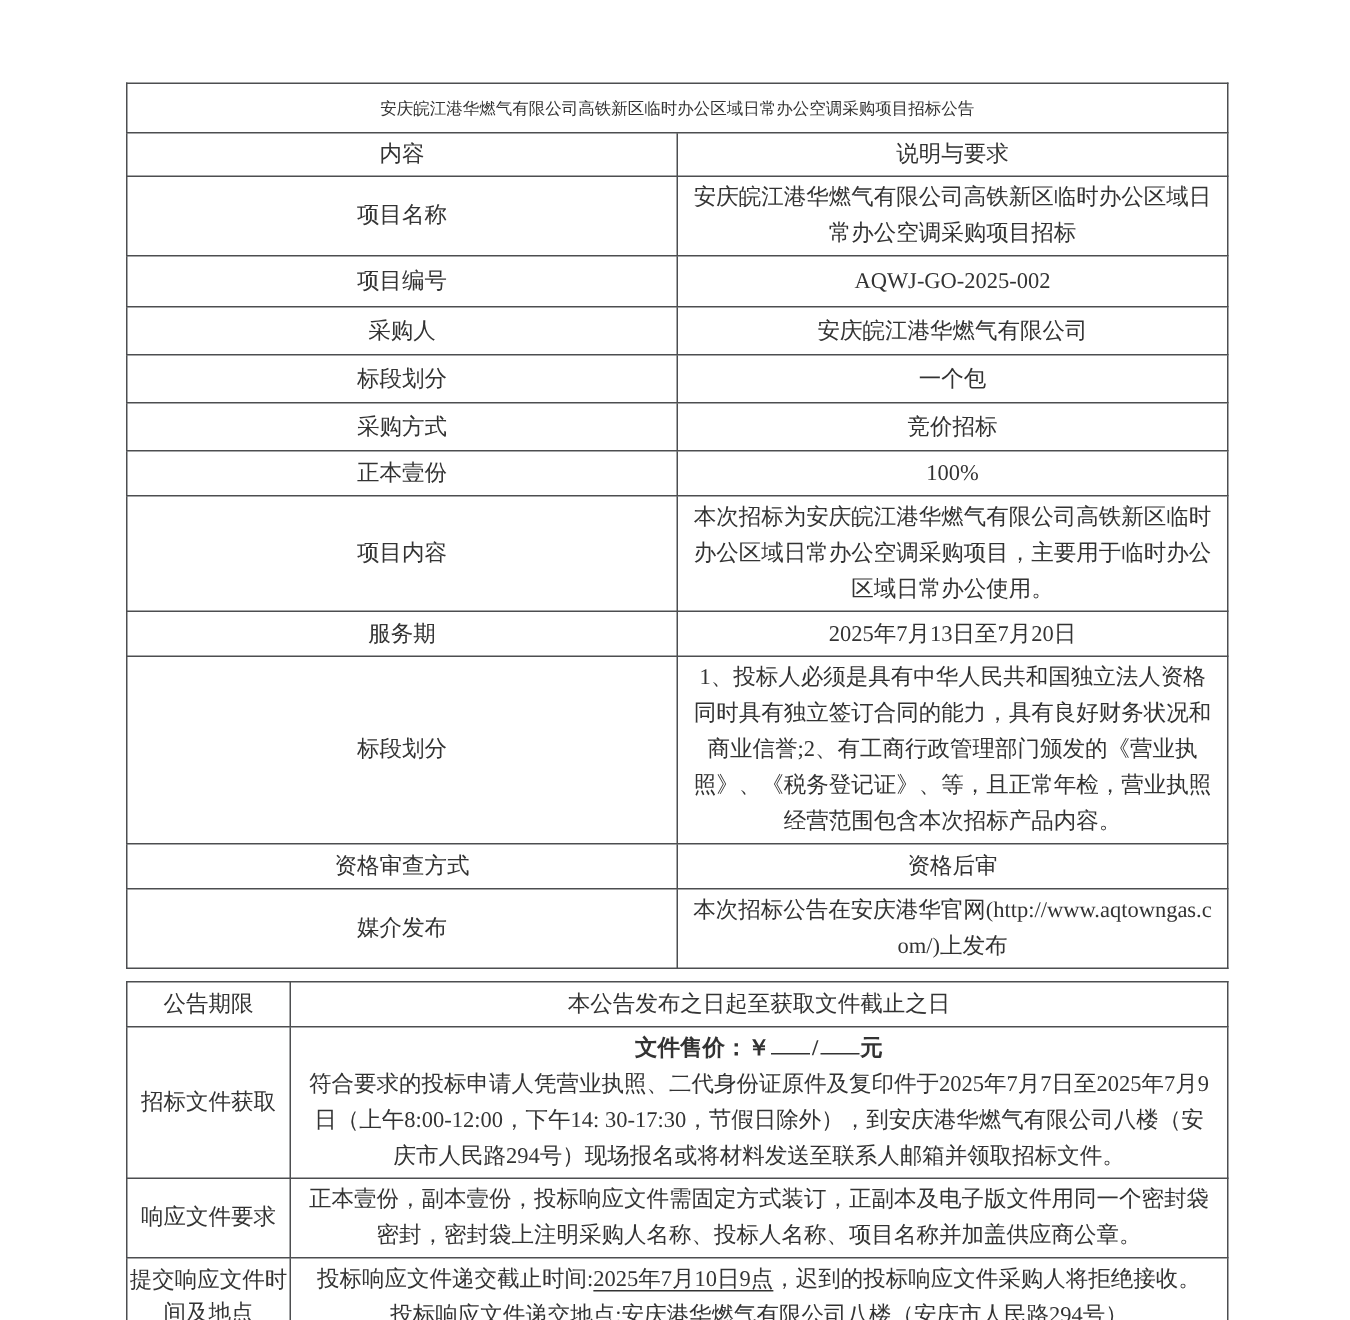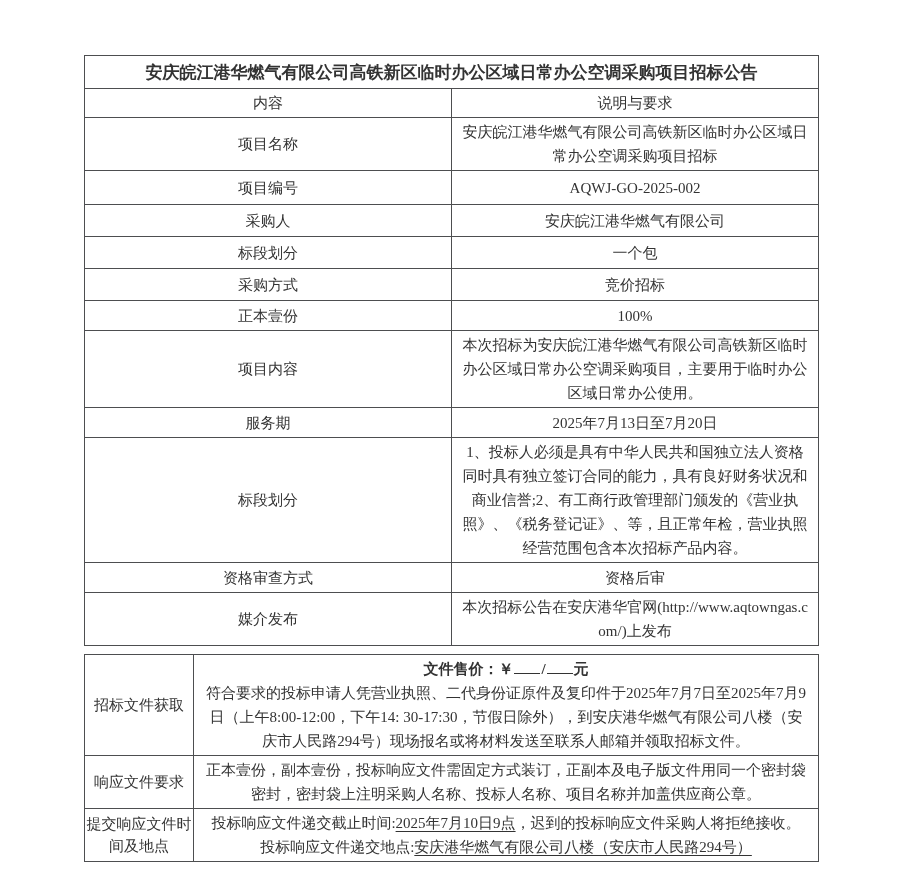--- a/index.html
+++ b/index.html
@@ -27,22 +27,22 @@
     text-align:center;
     padding:2px 0;
     line-height:22px;
   }
   td.content{
     padding:2px 10px;
     line-height:24px;
     text-align:center;
   }
   tr.title-row td{
-    font-weight:bold;
-    font-size:17px;
+    font-weight:normal;
+    font-size:11px;
     text-align:center;
     height:28px;
     padding:2px 4px;
   }
   tr.hdr td{height:21px;text-align:center;}
   .h29{height:29px;}
   .h27{height:27px;}
   .h25{height:25px;}
   .para{line-height:24px;}
   .pline{line-height:24px;font-weight:bold;}
@@ -115,20 +115,24 @@
     </tr>
     <tr>
       <td class="label h29">媒介发布</td>
       <td class="content">本次招标公告在安庆港华官网(http://www.aqtowngas.com/)上发布</td>
     </tr>
   </tbody>
     </table>
 
   <table class="second">
     <tbody>
+        <tr>
+      <td class="label h25">公告期限</td>
+      <td class="content">本公告发布之日起至获取文件截止之日</td>
+    </tr>
     <tr>
       <td class="label">招标文件获取</td>
       <td class="content">
         <div class="pline"><span>文件售价：￥</span><span class="blank"></span><span>/</span><span class="blank"></span><span>元</span></div>
         <div class="para">符合要求的投标申请人凭营业执照、二代身份证原件及复印件于2025年7月7日至2025年7月9日（上午8:00-12:00，下午14: 30-17:30，节假日除外），到安庆港华燃气有限公司八楼（安庆市人民路294号）现场报名或将材料发送至联系人邮箱并领取招标文件。</div>
       </td>
     </tr>
     <tr>
       <td class="label">响应文件要求</td>
       <td class="content para">正本壹份，副本壹份，投标响应文件需固定方式装订，正副本及电子版文件用同一个密封袋密封，密封袋上注明采购人名称、投标人名称、项目名称并加盖供应商公章。</td>

